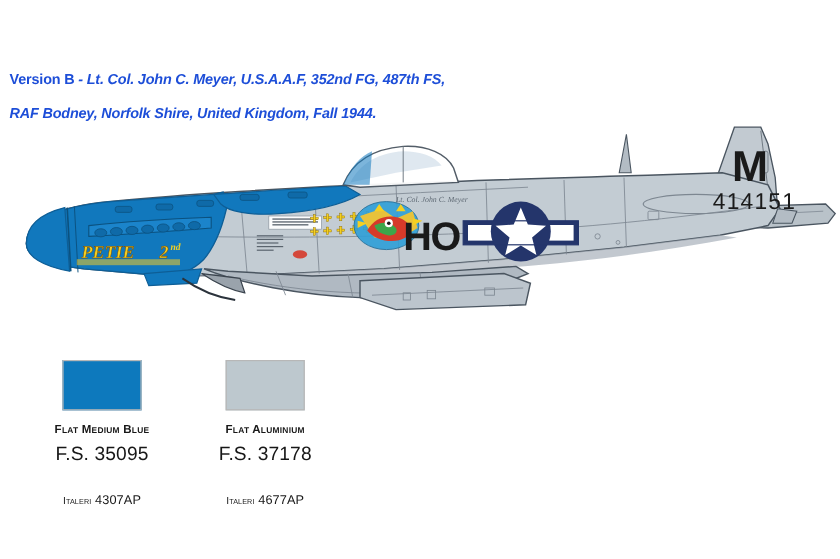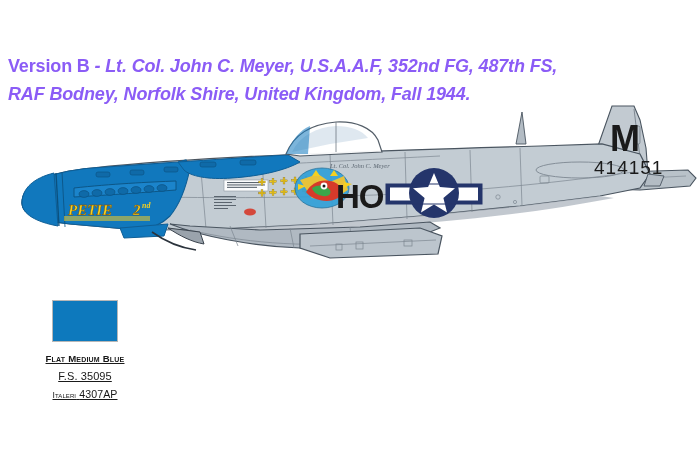--- a/index.html
+++ b/index.html
@@ -15,26 +15,26 @@
     font-family: "Liberation Sans", sans-serif;
     color: #1a1a1a;
   }
 
   
   #caption {
     position: absolute;
     left: 8px;
     top: 58px;
     width: 600px;
-    font-size: 18px;
+    font-size: 12px;
     line-height: 17.5px;
     font-style: italic;
     font-weight: bold;
     letter-spacing: -0.15px;
-    color: #8b5cf6;
+    color: #1d4ed8;
   }
   #caption .vers {
     font-style: normal;
     font-weight: bold;
   }
   #caption .line2 { display: block; margin-top: 10px; }
 
   
   #artwork {
     position: absolute;
@@ -47,21 +47,20 @@
 
   
   #swatches {
     position: absolute;
     left: 0;
     top: 300px;
     width: 692px;
     height: 130px;
     display: flex;
     justify-content: flex-start;
-    text-decoration: underline;
   }
   .swatch-cell {
     width: 130px;
     margin-left: 3px;
     margin-right: 3px;
     display: flex;
     flex-direction: column;
     align-items: center;
   }
   .swatch-cell:first-child { margin-left: 20px; }
@@ -76,27 +75,27 @@
     font-size: 9.6px;
     font-weight: bold;
     letter-spacing: 0.2px;
     font-variant: small-caps;
     text-transform: capitalize;
     white-space: nowrap;
     color: #171717;
   }
   .sw-fs {
     margin-top: 6px;
-    font-size: 11px;
+    font-size: 16px;
     letter-spacing: 0.1px;
     white-space: nowrap;
     color: #171717;
   }
   .sw-code {
-    margin-top: 6px;
+    margin-top: 23px;
     font-size: 10.6px;
     letter-spacing: 0.1px;
     white-space: nowrap;
     color: #171717;
   }
   .sw-code .brand {
     font-size: 8.6px;
     font-variant: small-caps;
     text-transform: capitalize;
   }
@@ -351,16 +350,25 @@
     <div class="chip" style="background-color: rgb(13, 121, 189);"></div>
     <div class="sw-name">Flat Medium Blue</div>
     <div class="sw-fs">F.S. 35095</div>
     <div class="sw-code">
       <span class="brand">Italeri</span>
       <span>4307AP</span>
     </div>
   </div>
 
 
+  <div class="swatch-cell">
+    <div class="chip" style="background-color: rgb(189, 200, 206);"></div>
+    <div class="sw-name">Flat Aluminium</div>
+    <div class="sw-fs">F.S. 37178</div>
+    <div class="sw-code">
+      <span class="brand">Italeri</span>
+      <span>4677AP</span>
+    </div>
+  </div>
 
 
 
 </div>
 
 </body></html>

